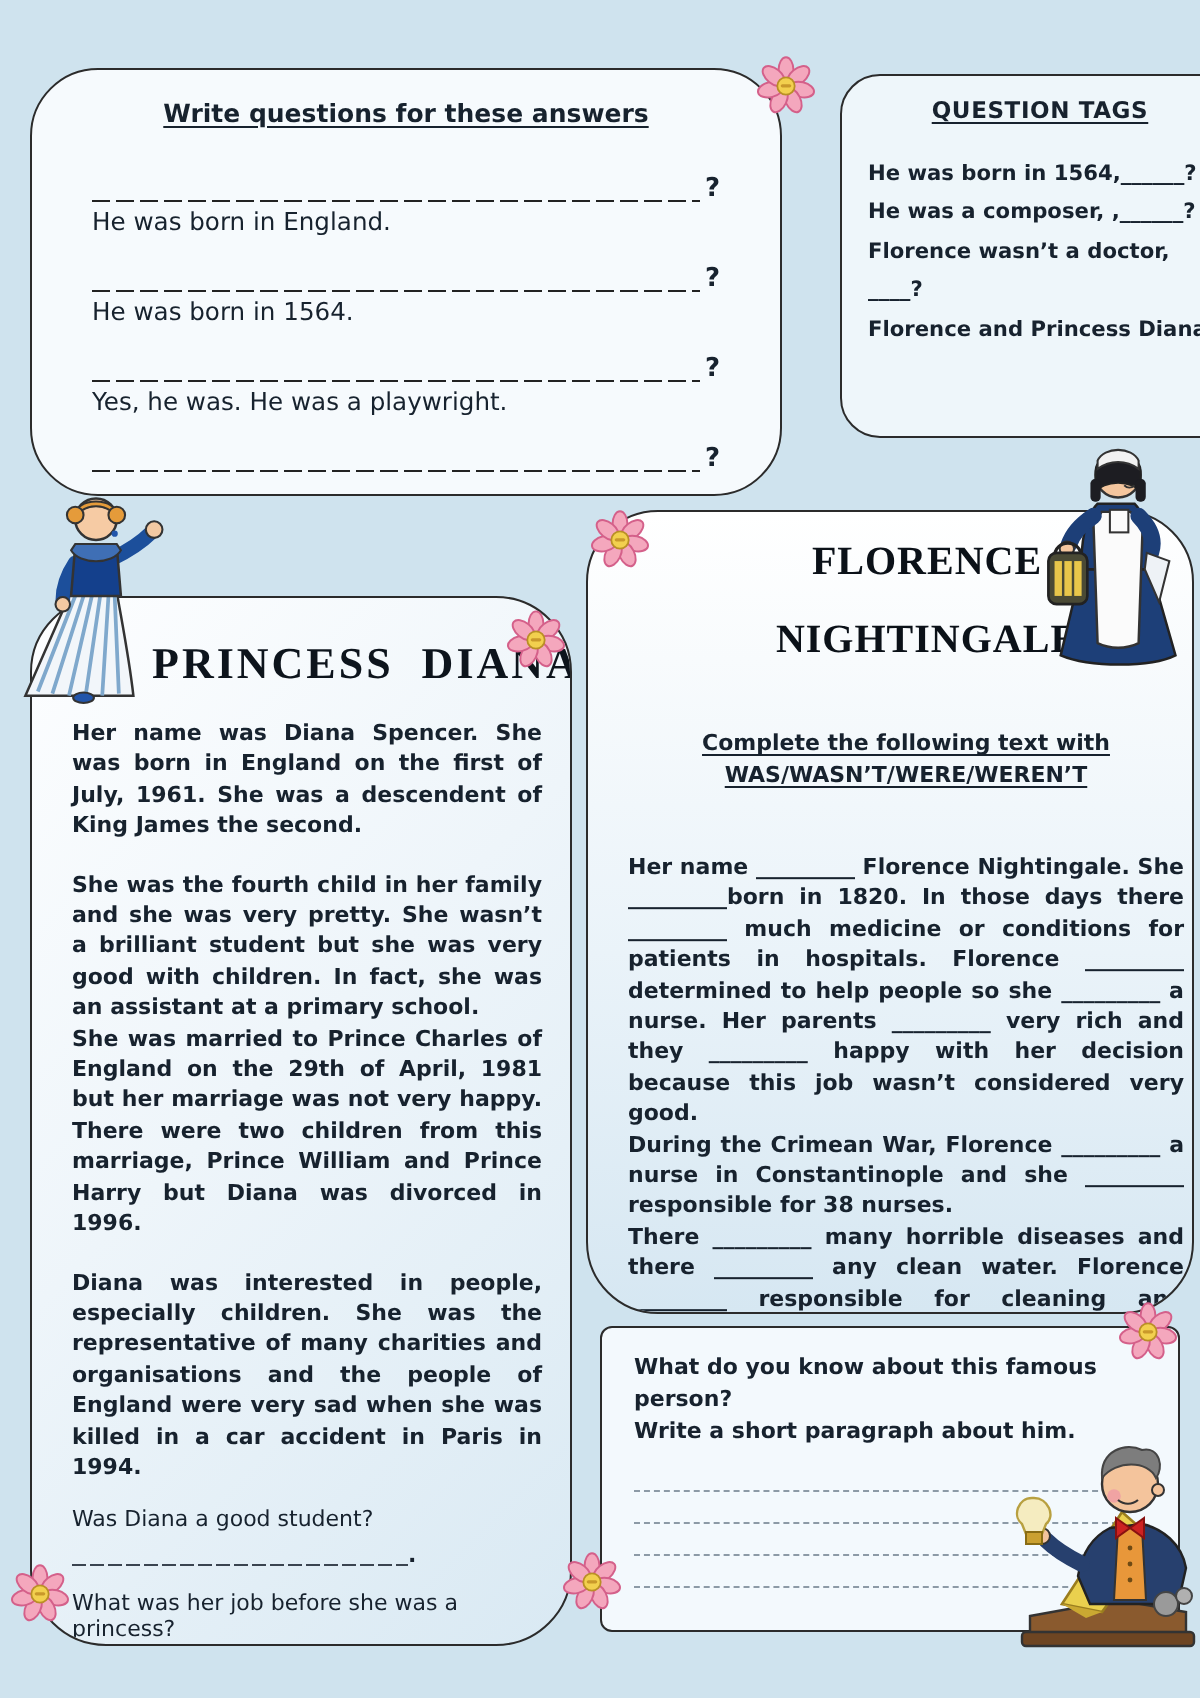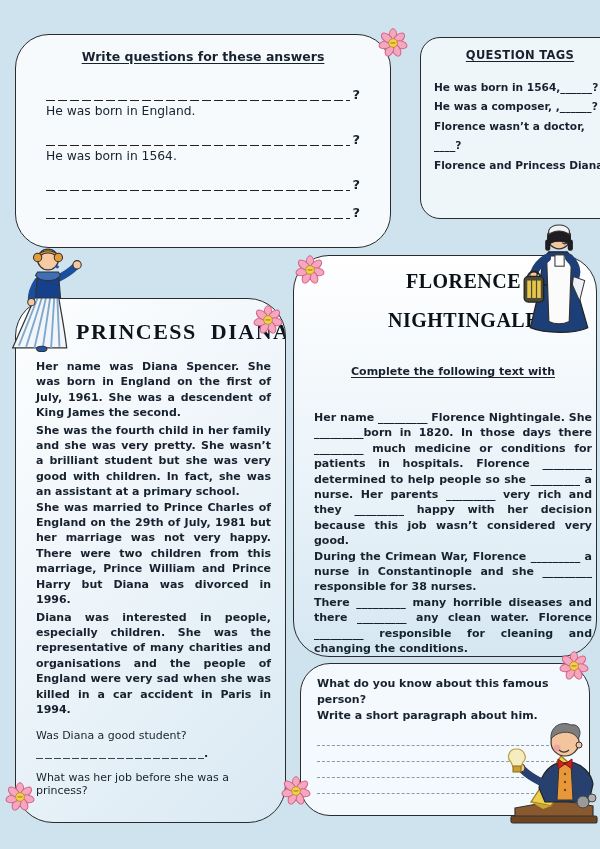--- a/index.html
+++ b/index.html
@@ -41,21 +41,21 @@
     background:linear-gradient(135deg,#fdfeff 0%,#eef5fa 45%,#d9e9f3 100%);
     padding:20px 14px 0 20px;
   }
   #boxC .dtitle{
     font-family:"Liberation Serif","DejaVu Serif",serif;
     font-size:22px;font-weight:600;letter-spacing:1.5px;white-space:pre;
     margin:0 0 14px 40px;color:#0d141c;
   }
   .body-text{font-weight:600;font-size:11px;line-height:15.4px;text-align:justify;}
   .body-text p{margin:0;}
-  .body-text p.gap{margin-top:2px;}
+  .body-text p.gap{margin-top:14px;}
   .qline{font-weight:400;font-size:11px;margin-top:12px;}
   .qblank{display:flex;align-items:flex-end;margin-top:6px;}
   .qblank .bl2{
     width:168px;height:11px;
     background:repeating-linear-gradient(90deg,#3a4450 0 7px,transparent 7px 9px) left bottom / 100% 1.3px no-repeat;
   }
   .qblank .dot{font-weight:bold;font-size:11px;line-height:11px;}
   
   #boxD{
     left:293px;top:255px;width:304px;height:402px;border-radius:36px;
@@ -68,21 +68,21 @@
     text-align:center;width:215px;margin:0 auto 0 42px;
   }
   #boxD .ftitle2{margin-top:16px;}
   #boxD .instr{
     text-align:center;font-weight:bold;font-size:11px;line-height:16px;
     text-decoration:underline;text-underline-offset:2px;margin-top:32px;
   }
   #boxD .fbody{margin-top:30px;}
   #boxD .fbody p{margin:0;}
   
-  #boxE{left:300px;top:663px;width:290px;height:153px;border-radius:30px;background:#f3f9fd;padding:12px 16px 0 16px;}
+  #boxE{left:300px;top:663px;width:290px;height:153px;border-radius:6px;background:#f3f9fd;padding:12px 16px 0 16px;}
   #boxE .prompt{font-weight:bold;font-size:11px;line-height:16px;}
   .wline{height:15px;border-bottom:1.6px dashed #8c9aa6;margin-right:14px;}
   .wline.first{margin-top:6px;}
   .wline-last{display:flex;align-items:flex-end;margin-top:14px;}
   .wline-last .bl3{width:196px;height:13px;border-bottom:1.6px dashed #8c9aa6;}
   .wline-last .dot{font-weight:bold;font-size:11px;line-height:11px;margin-left:2px;}
   
   .clip{position:absolute;}
   .flower{position:absolute;width:30px;height:30px;}
 </style>
@@ -119,20 +119,21 @@
   <div class="blank-row">
     <span class="bl"></span>
     <span class="qm">?</span>
   </div>
   <div class="answer">He was born in 1564.</div>
 
   <div class="blank-row">
     <span class="bl"></span>
     <span class="qm">?</span>
   </div>
+  <div class="answer">Yes, he was. He was a playwright.</div>
 
   <div class="blank-row">
     <span class="bl"></span>
     <span class="qm">?</span>
   </div>
 
 </div>
 
 <div class="box" id="boxB">
   <div class="title">QUESTION TAGS</div>
@@ -144,39 +145,40 @@
     <div class="tagline">Florence and Princess Diana</div>
 
   </div>
 </div>
 
 <div class="box" id="boxC">
   <div class="dtitle">PRINCESS  DIANA</div>
   <div class="body-text">
     <p>Her name was Diana Spencer. She was born in England on the first of July, 1961. She was a descendent of King James the second.</p>
     <p class="gap">She was the fourth child in her family and she was very pretty. She wasn’t a brilliant student but she was very good with children. In fact, she was an assistant at a primary school.</p>
-    <p>She was married to Prince Charles of England on the 29th of July, 1981 but her marriage was not very happy. There were two children from this marriage, Prince William and Prince Harry but Diana was divorced in 1996.</p>
+    <p>She was married to Prince Charles of England on the 29th of April, 1981 but her marriage was not very happy. There were two children from this marriage, Prince William and Prince Harry but Diana was divorced in 1996.</p>
     <p class="gap">Diana was interested in people, especially children. She was the representative of many charities and organisations and the people of England were very sad when she was killed in a car accident in Paris in 1994.</p>
   </div>
 
   <div class="qline">Was Diana a good student?</div>
   <div class="qblank">
     <span class="bl2"></span>
     <span class="dot">.</span>
   </div>
 
   <div class="qline">What was her job before she was a princess?</div>
 
 </div>
 
 <div class="box" id="boxD">
   <div class="ftitle">FLORENCE</div>
   <div class="ftitle ftitle2">NIGHTINGALE</div>
   <div class="instr">
     <div>Complete the following text with</div>
+    <div>WAS/WASN’T/WERE/WEREN’T</div>
   </div>
   <div class="body-text fbody">
     <p>Her name _________ Florence Nightingale. She _________born in 1820. In those days there _________ much medicine or conditions for patients in hospitals. Florence _________ determined to help people so she _________ a nurse. Her parents _________ very rich and they _________ happy with her decision because this job wasn’t considered very good.</p>
     <p>During the Crimean War, Florence _________ a nurse in Constantinople and she _________ responsible for 38 nurses.</p>
     <p>There _________ many horrible diseases and there _________ any clean water. Florence _________ responsible for cleaning and changing the conditions.</p>
   </div>
 </div>
 
 <div class="box" id="boxE">
   <div class="prompt">What do you know about this famous person?</div>

